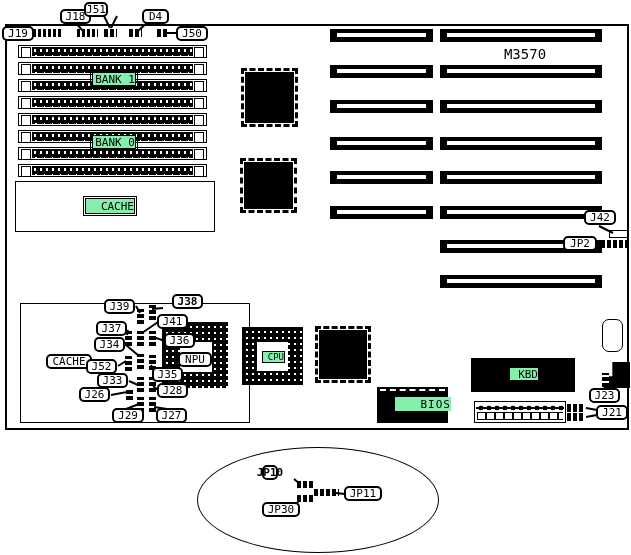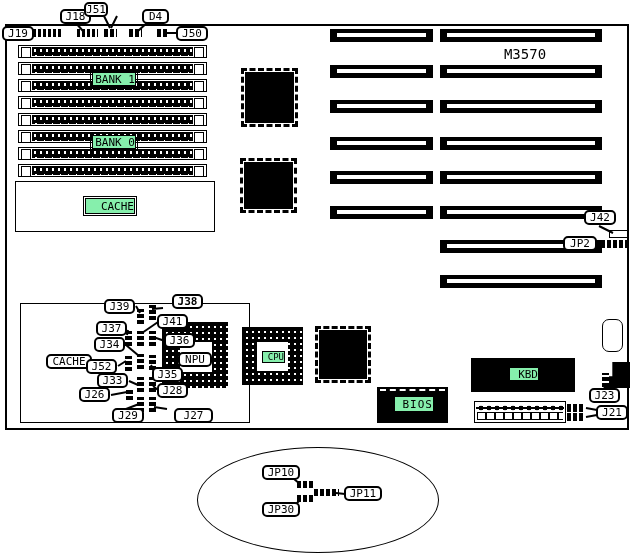--- a/index.html
+++ b/index.html
@@ -220,21 +220,21 @@
   <div class="pga" style="left:242px; top:327px; width:61px; height:58px;">
     <div class="center" style="left:15px; top:15px; width:31px; height:29px;"></div>
   </div>
   <div class="wlabel bordered" style="left:262px; top:351px; width:23px; height:12px; font-size:9px;">
       <span>CPU</span>
     </div>
 
   <div class="blackchip" style="left:377px; top:387px; width:71px; height:36px;">
     <div class="bios-dash"></div>
   </div>
-  <div class="wlabel" style="left:395px; top:397px; width:38px; height:14px; letter-spacing:1px;">
+  <div class="wlabel" style="left:395px; top:397px; width:56px; height:14px; letter-spacing:1px;">
       <span>BIOS</span>
     </div>
 
   <div class="blackchip" style="left:471px; top:358px; width:104px; height:34px;"></div>
   <div class="wlabel bordered" style="left:509px; top:367px; width:30px; height:14px;">
       <span>KBD</span>
     </div>
   <div class="kbd-strip">
     <div class="dots"></div>
       <div class="squares"></div>
@@ -298,29 +298,29 @@
     </div>
   <div class="callout" style="left:79px;  top:387px; width:31px;">
       <span>J26</span>
     </div>
   <div class="callout" style="left:157px; top:383px; width:31px;">
       <span>J28</span>
     </div>
   <div class="callout" style="left:112px; top:408px; width:32px;">
       <span>J29</span>
     </div>
-  <div class="callout" style="left:156px; top:408px; width:39px;margin-left:18px;">
+  <div class="callout" style="left:156px; top:408px; width:31px;">
       <span>J27</span>
     </div>
 
   <div class="ellipse"></div>
   <div class="hjump" style="left:297px; top:481px; width:16px; height:7px;"></div>
   <div class="hjump" style="left:314px; top:489px; width:25px; height:7px;"></div>
   <div class="hjump" style="left:297px; top:495px; width:16px; height:7px;"></div>
-  <div class="callout" style="left:262px; top:465px; width:38px;">
+  <div class="callout" style="left:262px; top:465px; width:16px;font-weight:bold;">
       <span>JP10</span>
     </div>
   <div class="callout" style="left:344px; top:486px; width:38px;">
       <span>JP11</span>
     </div>
   <div class="callout" style="left:262px; top:502px; width:38px;">
       <span>JP30</span>
     </div>
 
   <svg class="leads" width="631" height="555" viewBox="0 0 631 555">

